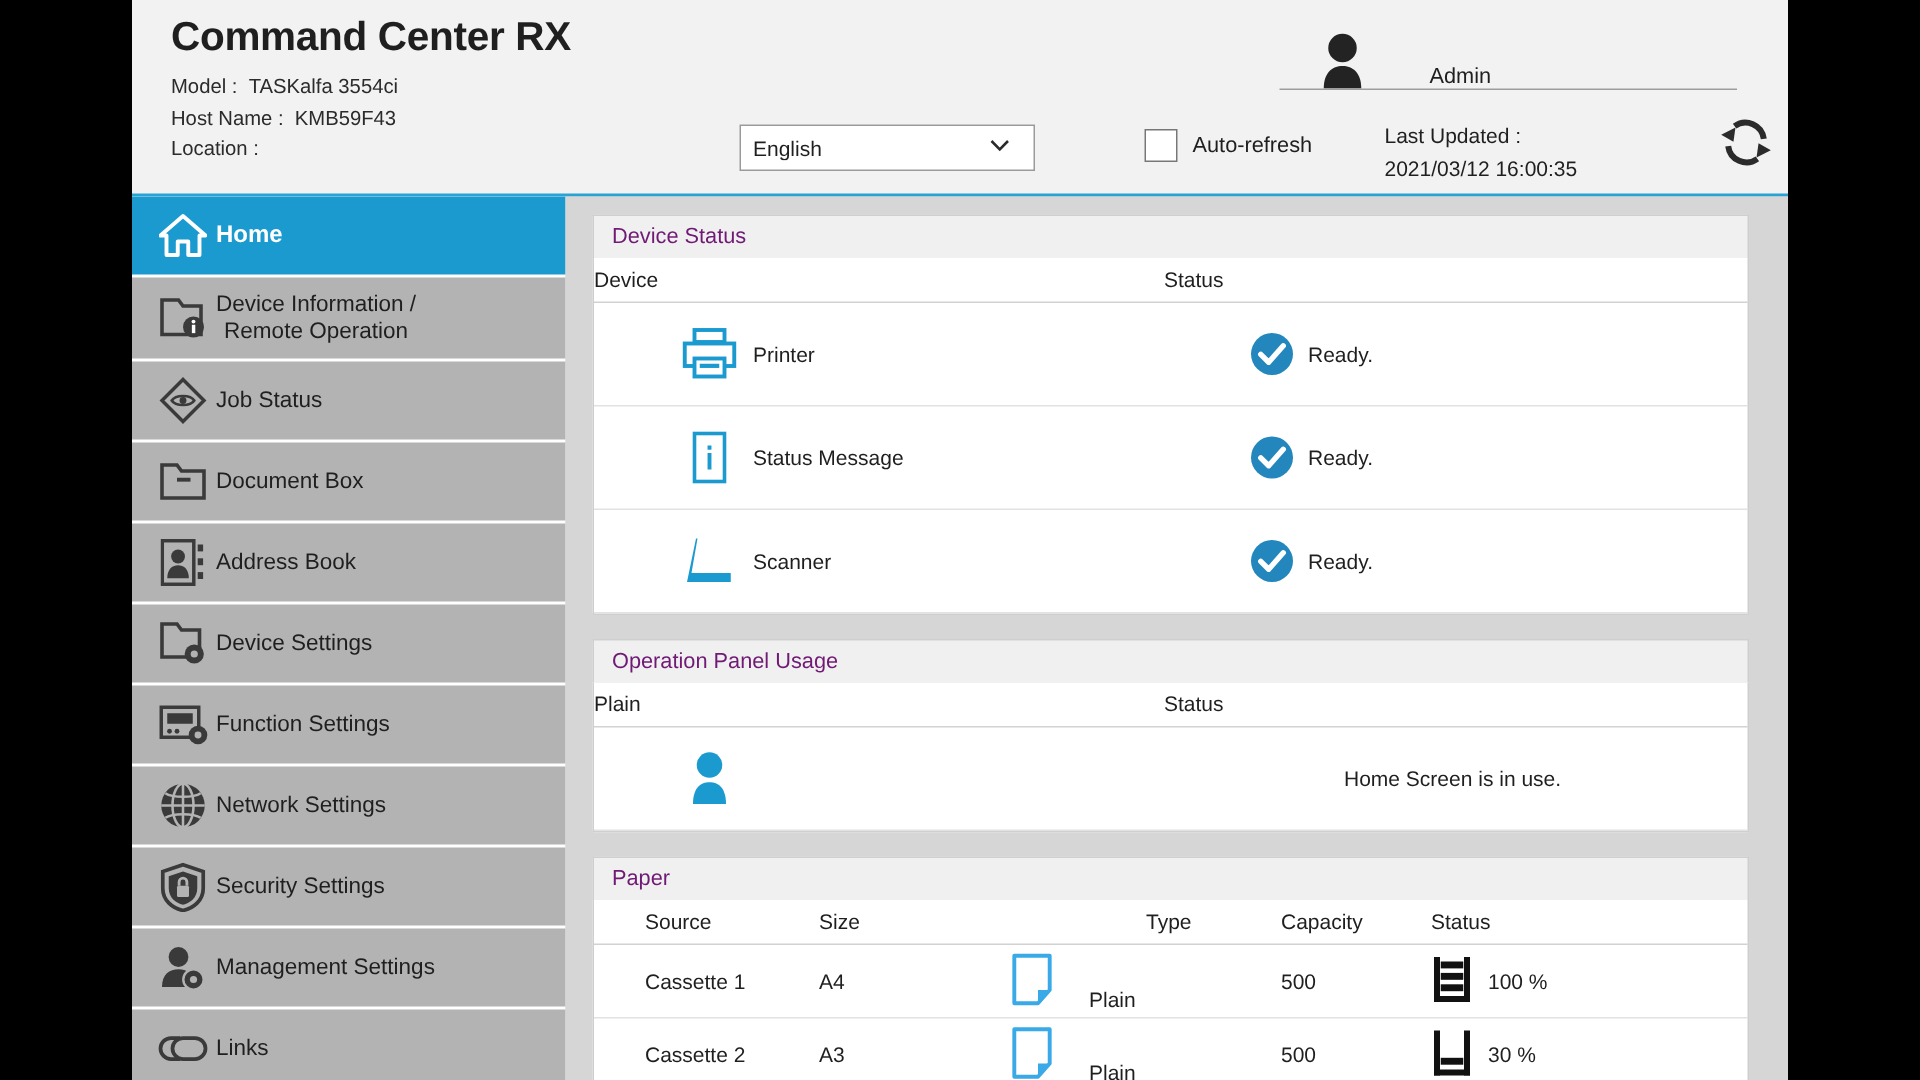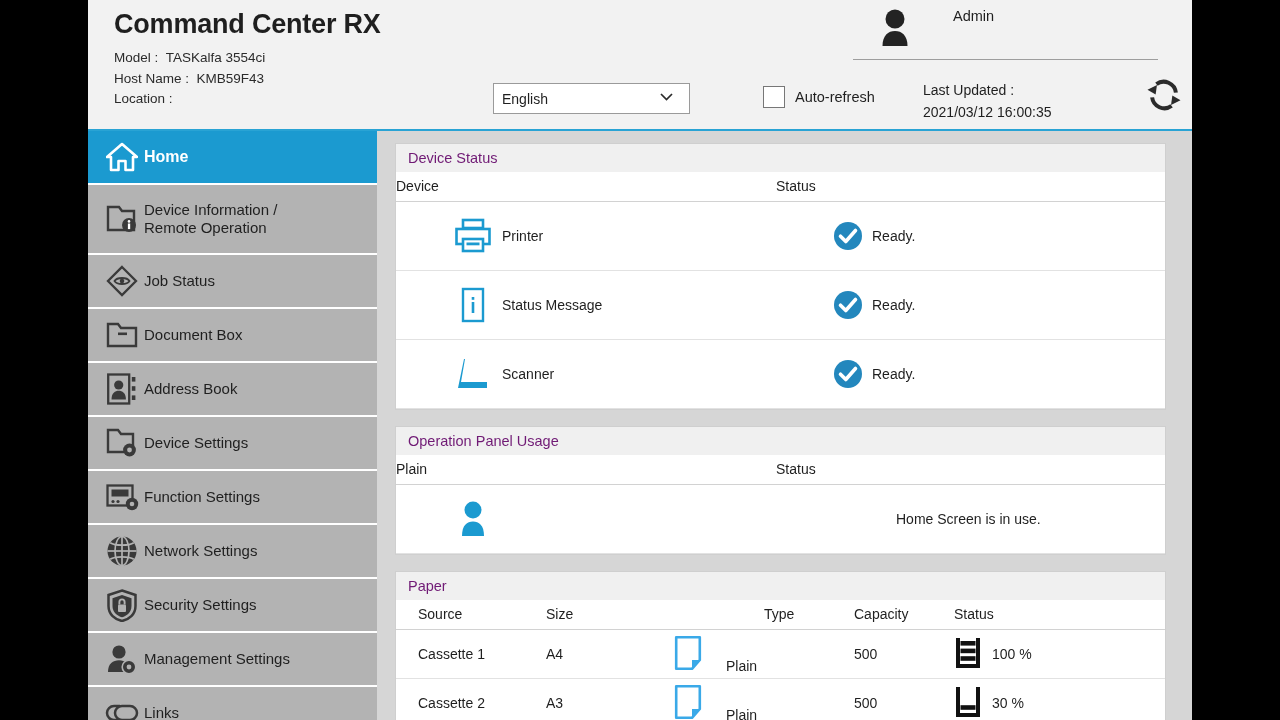--- a/index.html
+++ b/index.html
@@ -55,21 +55,21 @@
   .cb {
     width: 22px; height: 22px;
     background: #fff; border: 1px solid #777;
   }
   .autorefresh-label { font-size: 14.5px; color: #1f1f1f; white-space: nowrap; }
 
   .userbox {
     position: absolute; left: 765px; top: 8px;
     width: 305px; height: 52px;
     border-bottom: 1px solid #9e9e9e;
-    display: flex; align-items: flex-start;
+    display: flex; align-items: flex-end;
   }
   .user-ico { margin-left: 26px; }
   .user-name { margin-left: 42px; font-size: 14.5px; color: #1f1f1f; }
 
   .lastupd {
     position: absolute; left: 835px; top: 79px;
     font-size: 14px; color: #1f1f1f; line-height: 22px;
   }
   .refresh-btn {
     position: absolute; left: 1057px; top: 76px;
@@ -86,21 +86,21 @@
   }
   .nav-item {
     position: relative;
     height: 52px;
     background: #b3b3b3;
     margin-bottom: 2px;
     display: flex; align-items: center;
     cursor: pointer;
   }
   .nav-item.active { background: #1b9ad0; }
-  .nav-item.tall { height: 68px; }
+  .nav-item.tall { height: 54px; text-align: center; }
   .nav-ico {
     width: 44px; min-width: 44px;
     margin-left: 12px;
     display: flex; align-items: center; justify-content: center;
   }
   .nav-label {
     font-size: 15px; color: #1f1f1f;
     line-height: 18px; white-space: pre-line;
   }
   .nav-item.active .nav-label {
@@ -149,21 +149,21 @@
   table.tbl tr:last-child td { border-bottom: 1px solid #e2e2e2; }
   .cell-flex { display: flex; align-items: center; padding-left: 48px; }
   .ds-ico { width: 58px; min-width: 58px; display: flex; justify-content: center; }
   .st-ico { width: 48px; min-width: 48px; display: flex; justify-content: center; }
 
   .pad-l12 { padding-left: 12px; }
   .pad-l14 { padding-left: 14px; }
 
   
   table.paper td { height: 49px; }
-  table.paper th.c-source, table.paper td.c-source { width: 150px; padding-left: 22px; }
+  table.paper th.c-source, table.paper td.c-source { width: 150px; padding-left: 34px; }
   table.paper th.c-size,   table.paper td.c-size   { width: 128px; }
   table.paper th.c-type,   table.paper td.c-type   { width: 180px; }
   table.paper th.c-cap,    table.paper td.c-cap    { width: 100px; }
   table.paper th.c-status, table.paper td.c-status { width: auto; }
   table.paper th.c-type { padding-left: 90px; }
   .type-cell { display: flex; align-items: flex-end; gap: 24px; }
   .status-cell { display: flex; align-items: center; gap: 10px; }
   .opu-status-txt { font-size: 14px; }
 </style>
 </head>

